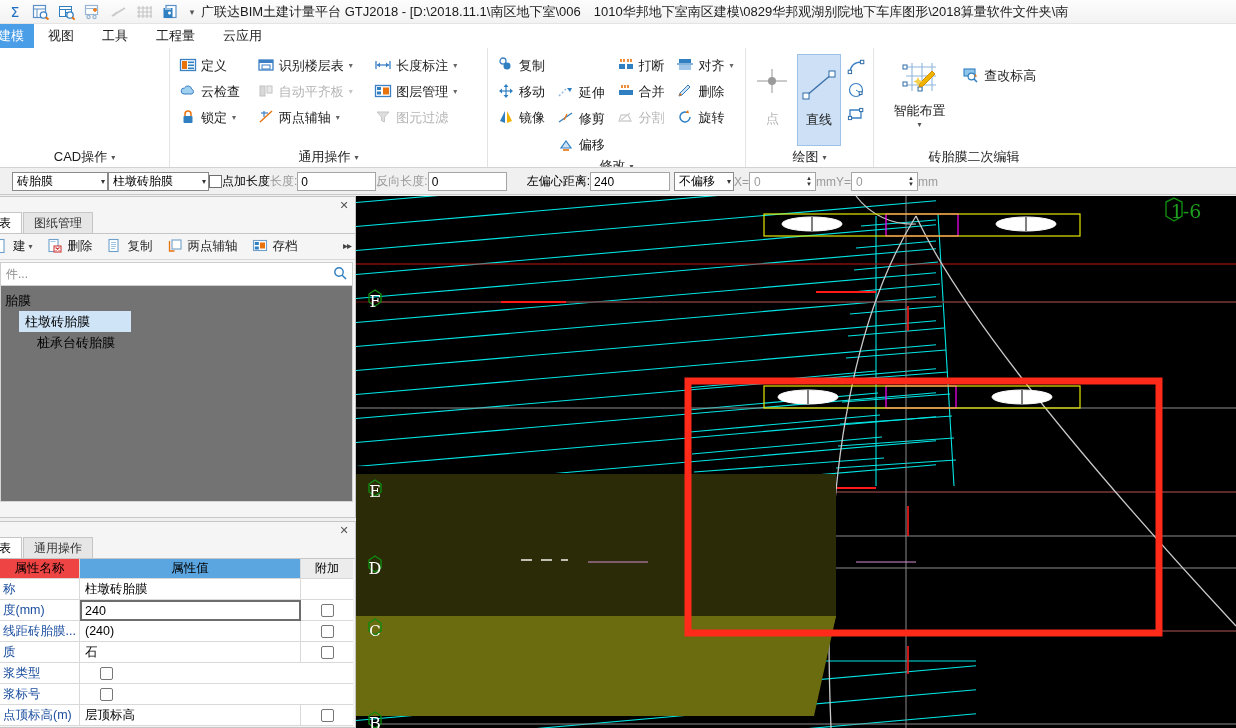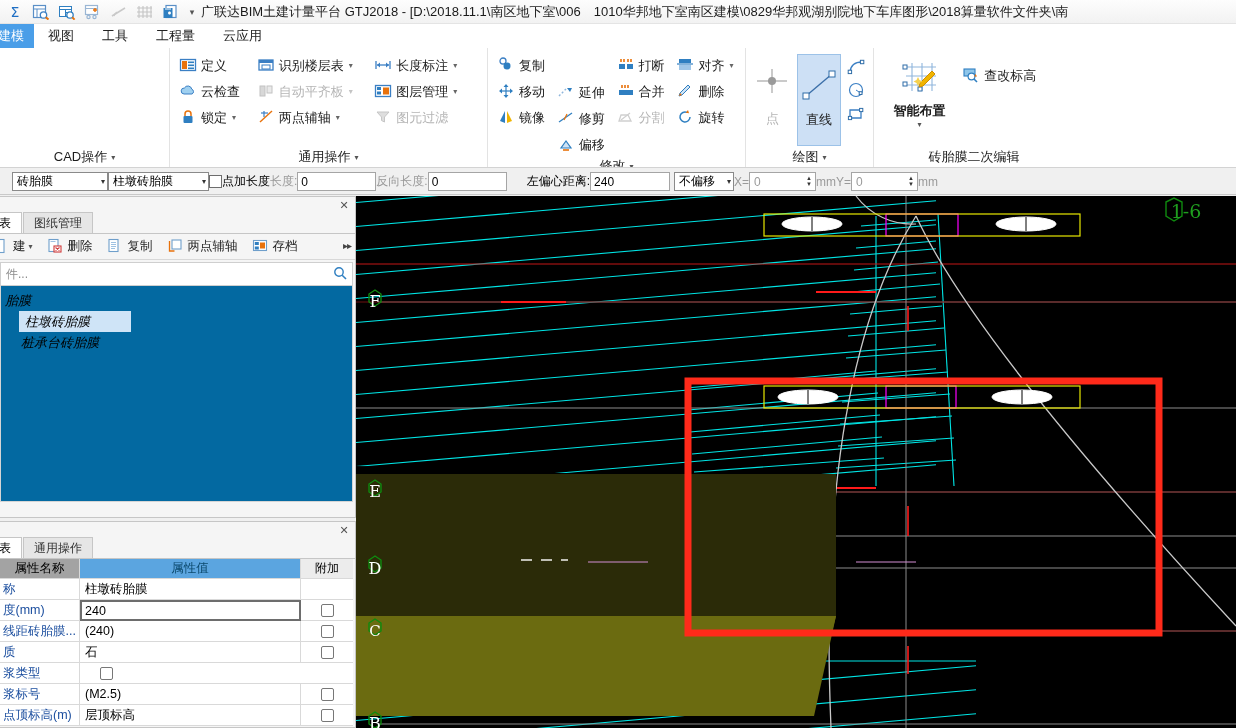--- a/index.html
+++ b/index.html
@@ -82,21 +82,21 @@
 
   
   .bigbtn {
     width: 52px; display:flex; flex-direction: column; align-items:center;
     justify-content: flex-start; padding-top: 6px; font-size: 13px; color:#1d1d1d;
     cursor: default;
   }
   .bigbtn.sel { background: #cde0f5; border: 1px solid #9cc2e8; }
   .bigbtn .bico { height: 50px; display:flex; align-items:center; justify-content:center; }
   .bigbtn.dis { color:#b5b5b5; }
-  .bigwide { width: 80px; font-weight: bold; }
+  .bigwide { width: 80px; }
 
   
   .optbar {
     position: absolute; left: 0; top: 169px; width: 1236px; height: 26px;
     background: #f0f0f0; border-bottom: 1px solid #c9c9c9;
     display: flex; align-items: center; 
     padding-left: 14px; white-space: nowrap; overflow: hidden;
     font-size: 12px;
   }
   .combo {
@@ -152,41 +152,41 @@
     display:flex; align-items:center; gap:3px; padding: 0 6px; height: 24px;
     font-size: 12.5px; color:#1d1d1d; cursor: default;
   }
   .ptool .arr { font-size: 8px; color:#555; }
   .pmore { position:absolute; right:4px; top:6px; color:#444; font-size:10px; letter-spacing:-1px;}
   .psearch {
     height: 24px; background:#fff; border:1px solid #cfcfcf; margin: 2px 2px 0 0;
     display:flex; align-items:center; justify-content:space-between; padding: 0 5px;
   }
   .psearch .ph { color: #8d8d8d; font-size: 12px; }
-  .ptree { background:#0369a1; border:1px solid #d5d5d5; border-top:none; margin-right:2px; height: 216px; padding-top: 4px; font-style: italic;}
+  .ptree { background:#737373; border:1px solid #d5d5d5; border-top:none; margin-right:2px; height: 216px; padding-top: 4px;}
   .tnode { font-size: 13px; color:#000; height:21px; display:flex; align-items:center; padding-left:4px;}
-  .tnode.l2 { padding-left: 20px; }
+  .tnode.l2 { padding-left: 36px; }
   .tnode.sel { background:#cfe4f7; width: 112px; margin-left: 18px; padding-left: 6px; }
 
   
   .ptable { margin-right: 2px; }
   .prow { display: flex; height: 21px; border-bottom: 1px solid #d9d9d9; background:#fff; }
   .phead { height: 20px; }
   .pc-name {
     width: 80px; flex: 0 0 80px; display:flex; align-items:center;
     padding-left: 3px; font-size: 12.5px; color:#1a4d9e; overflow:hidden;
     border-right: 1px solid #d9d9d9; white-space: nowrap;
   }
   .pc-val {
     flex: 1; display:flex; align-items:center; padding-left: 5px;
     font-size: 12.5px; color:#000; border-right: 1px solid #d9d9d9; white-space: nowrap;
   }
   .pc-add { width: 52px; flex:0 0 52px; display:flex; align-items:center; justify-content:center; }
-  .phead .pc-name { background: #a3a3a3; color:#000; justify-content:center; padding-left:0; font-size:12.5px;}
-  .phead .pc-val { background: #5ba5e0; color:#0c4a6e; justify-content:center; padding-left:0; }
+  .phead .pc-name { background: #ef4444; color:#000; justify-content:center; padding-left:0; font-size:12.5px;}
+  .phead .pc-val { background: #5ba5e0; color:#000000; justify-content:center; padding-left:0; }
   .phead .pc-add { background: #ececec; color:#000; }
   .pcheck { width: 13px; height: 13px; border: 1px solid #777; border-radius:2px; background:#fff; }
   .prow.editing .pc-val { border: 2px solid #6d6d6d; height:21px; padding-left:3px; }
 
   
   #viewport {
     position: absolute; left: 356px; top: 196px; width: 880px; height: 532px;
     background: #000; overflow: hidden;
   }
   #viewport svg { display:block; }
@@ -774,21 +774,20 @@
           </div>
       </div>
       <div class="prow">
         <div class="pc-name">浆类型</div>
         <div class="pc-add">
             <span class="pcheck"></span>
           </div>
       </div>
       <div class="prow">
         <div class="pc-name">浆标号</div>
-        <div class="pc-val">(M2.5)</div>
         <div class="pc-add">
             <span class="pcheck"></span>
           </div>
       </div>
       <div class="prow">
         <div class="pc-name">点顶标高(m)</div>
         <div class="pc-val">层顶标高</div>
         <div class="pc-add">
             <span class="pcheck"></span>
           </div>

